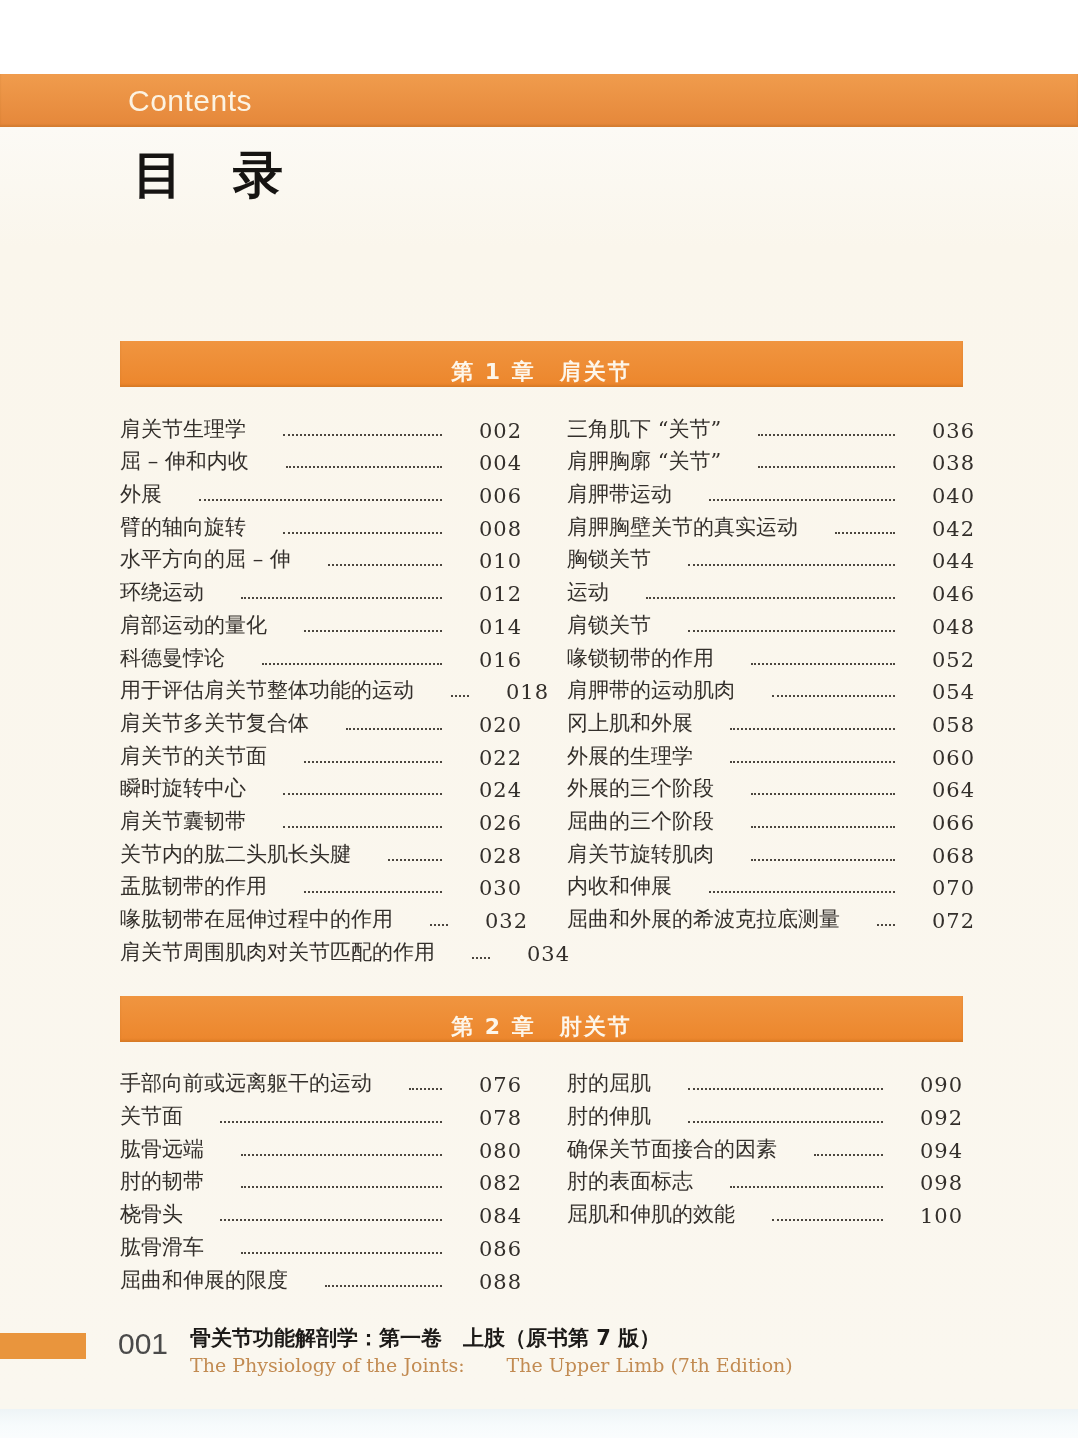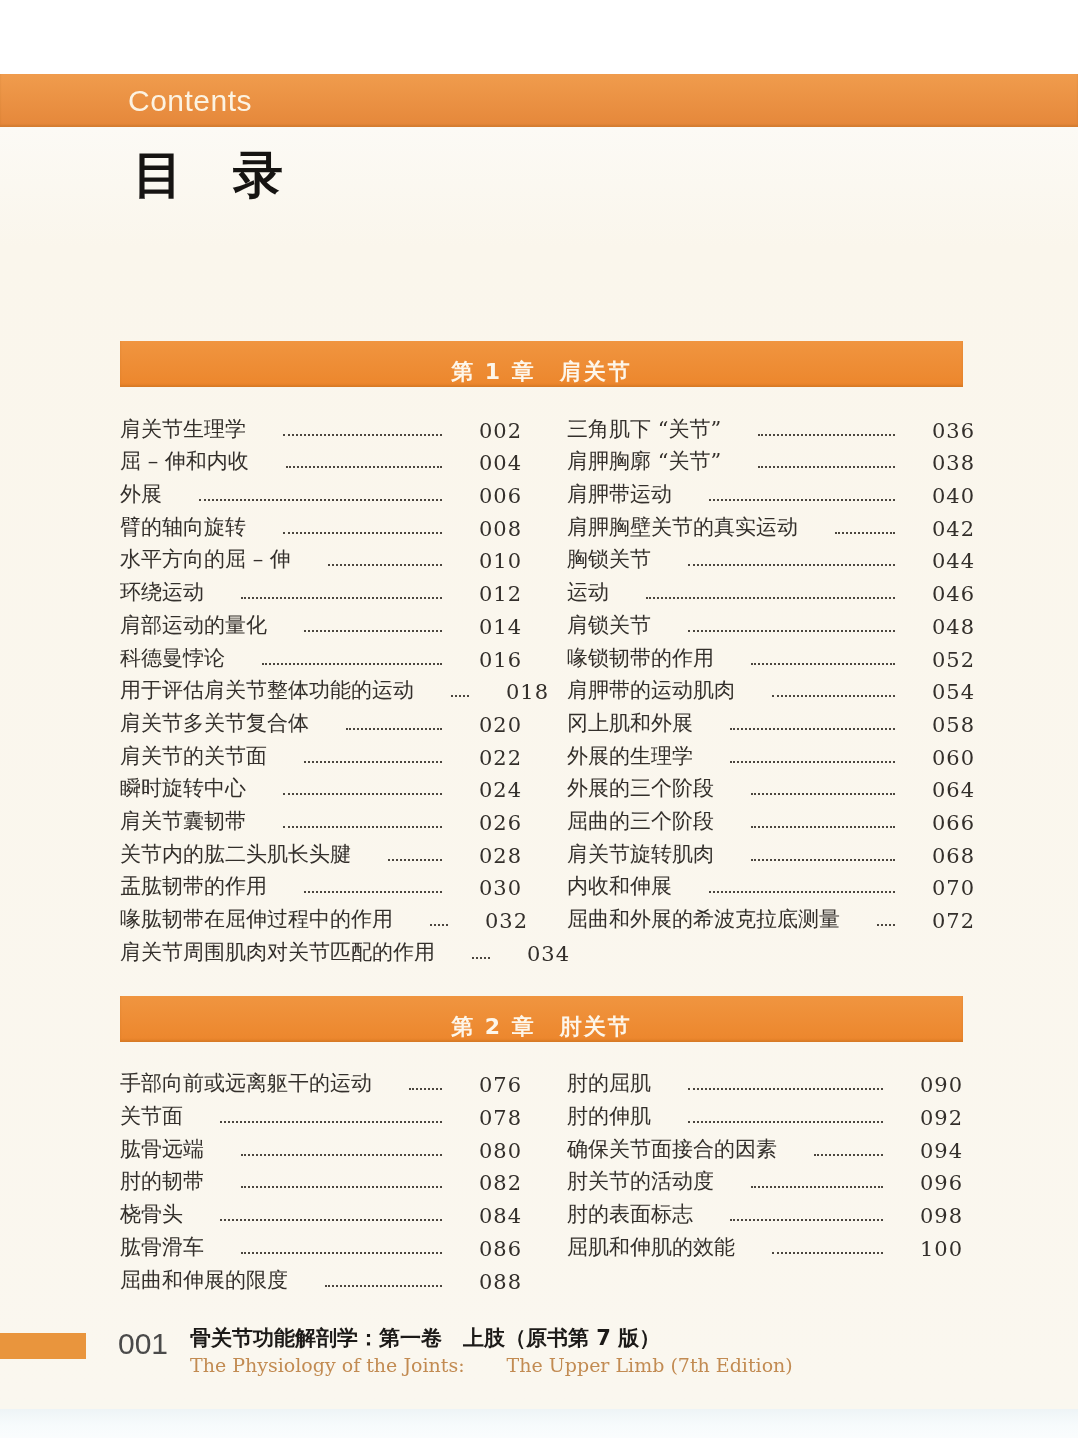--- a/index.html
+++ b/index.html
@@ -344,25 +344,20 @@
     <span class="toc-entry-title">肘的伸肌</span>
     <span class="leader"></span>
     <span class="toc-entry-page">092</span>
   </div>
               <div class="toc-row">
     <span class="toc-entry-title">确保关节面接合的因素</span>
     <span class="leader"></span>
     <span class="toc-entry-page">094</span>
   </div>
               <div class="toc-row">
-    <span class="toc-entry-title">肘关节的活动度</span>
-    <span class="leader"></span>
-    <span class="toc-entry-page">096</span>
-  </div>
-              <div class="toc-row">
     <span class="toc-entry-title">肘的表面标志</span>
     <span class="leader"></span>
     <span class="toc-entry-page">098</span>
   </div>
               <div class="toc-row">
     <span class="toc-entry-title">屈肌和伸肌的效能</span>
     <span class="leader"></span>
     <span class="toc-entry-page">100</span>
   </div>
             </div>

